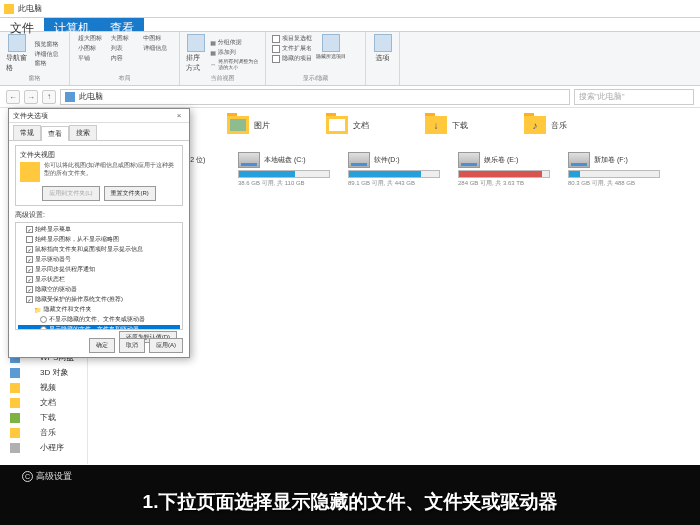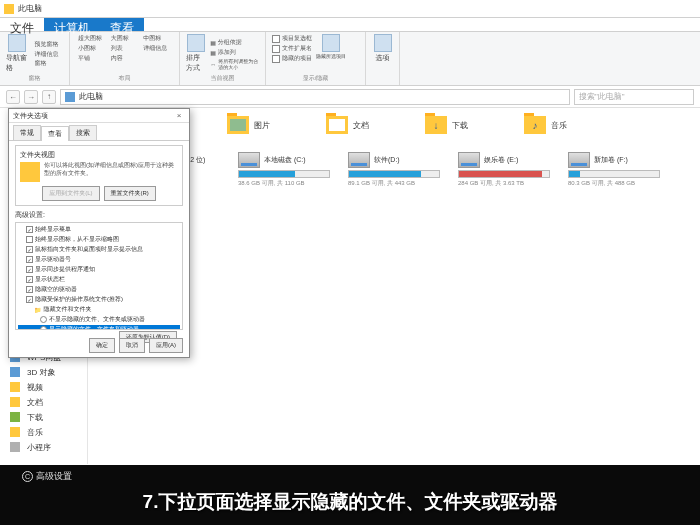--- a/index.html
+++ b/index.html
@@ -18,21 +18,21 @@
 .rgroup .gl{text-align:center;color:#888;font-size:6px}
 .chk-row{display:flex;align-items:center;gap:2px;font-size:6px;color:#555}
 .chk{width:8px;height:8px;border:1px solid #888;background:#fff}
 .addr{height:22px;background:#fff;border-bottom:1px solid #e0e0e0;display:flex;align-items:center;padding:0 6px;gap:4px}
 .nav-arrow{width:14px;height:14px;border:1px solid #ccc;border-radius:2px;background:#f8f8f8;font-size:8px;display:flex;align-items:center;justify-content:center;color:#666}
 .addr-box{flex:1;height:16px;border:1px solid #ccc;display:flex;align-items:center;font-size:8px;padding:0 4px;color:#333}
 .addr-box .ico{width:10px;height:10px;background:#5b9bd5;margin-right:4px}
 .search-box{width:120px;height:16px;border:1px solid #ccc;font-size:8px;padding:0 4px;color:#aaa;display:flex;align-items:center}
 .body-area{display:flex;height:356px}
 .sidebar{width:88px;background:#fff;border-right:1px solid #e5e5e5;font-size:8px;color:#333;padding-top:2px}
-.sb-item{display:flex;gap:7px;padding:2px 4px 2px 10px}
+.sb-item{display:flex;align-items:center;gap:20px;padding:2px 4px 2px 10px}
 .sb-item .ic{width:10px;height:10px;background:#ffc83d}
 .sb-item .ic.blue{background:#5b9bd5}
 .sb-item .ic.green{background:#7cb342}
 .sb-item .ic.gray{background:#b0b0b0}
 .content{flex:1;background:#fff;padding:8px 10px;position:relative}
 .folders-row{display:flex;gap:56px;margin-bottom:18px;margin-left:30px}
 .folder{display:flex;align-items:center;gap:5px;font-size:8px;color:#333}
 .folder .fic{width:22px;height:18px;background:#ffc83d;position:relative}
 .folder .fic::before{content:"";position:absolute;top:-3px;left:0;width:10px;height:3px;background:#ffb020}
 .folder .fic.vid::after{content:"";position:absolute;inset:3px;background:#4a7ba6}
@@ -397,13 +397,13 @@
     <div class="dlg-btn">确定</div>
     <div class="dlg-btn">取消</div>
     <div class="dlg-btn">应用(A)</div>
   </div>
 </div>
 
 <div class="watermark">
     <div class="c">C</div>
     <span>高级设置</span>
   </div>
-<div class="caption">7.下拉页面选择显示隐藏的文件、文件夹或驱动器</div>
+<div class="caption">1.下拉页面选择显示隐藏的文件、文件夹或驱动器</div>
 
 </body></html>

